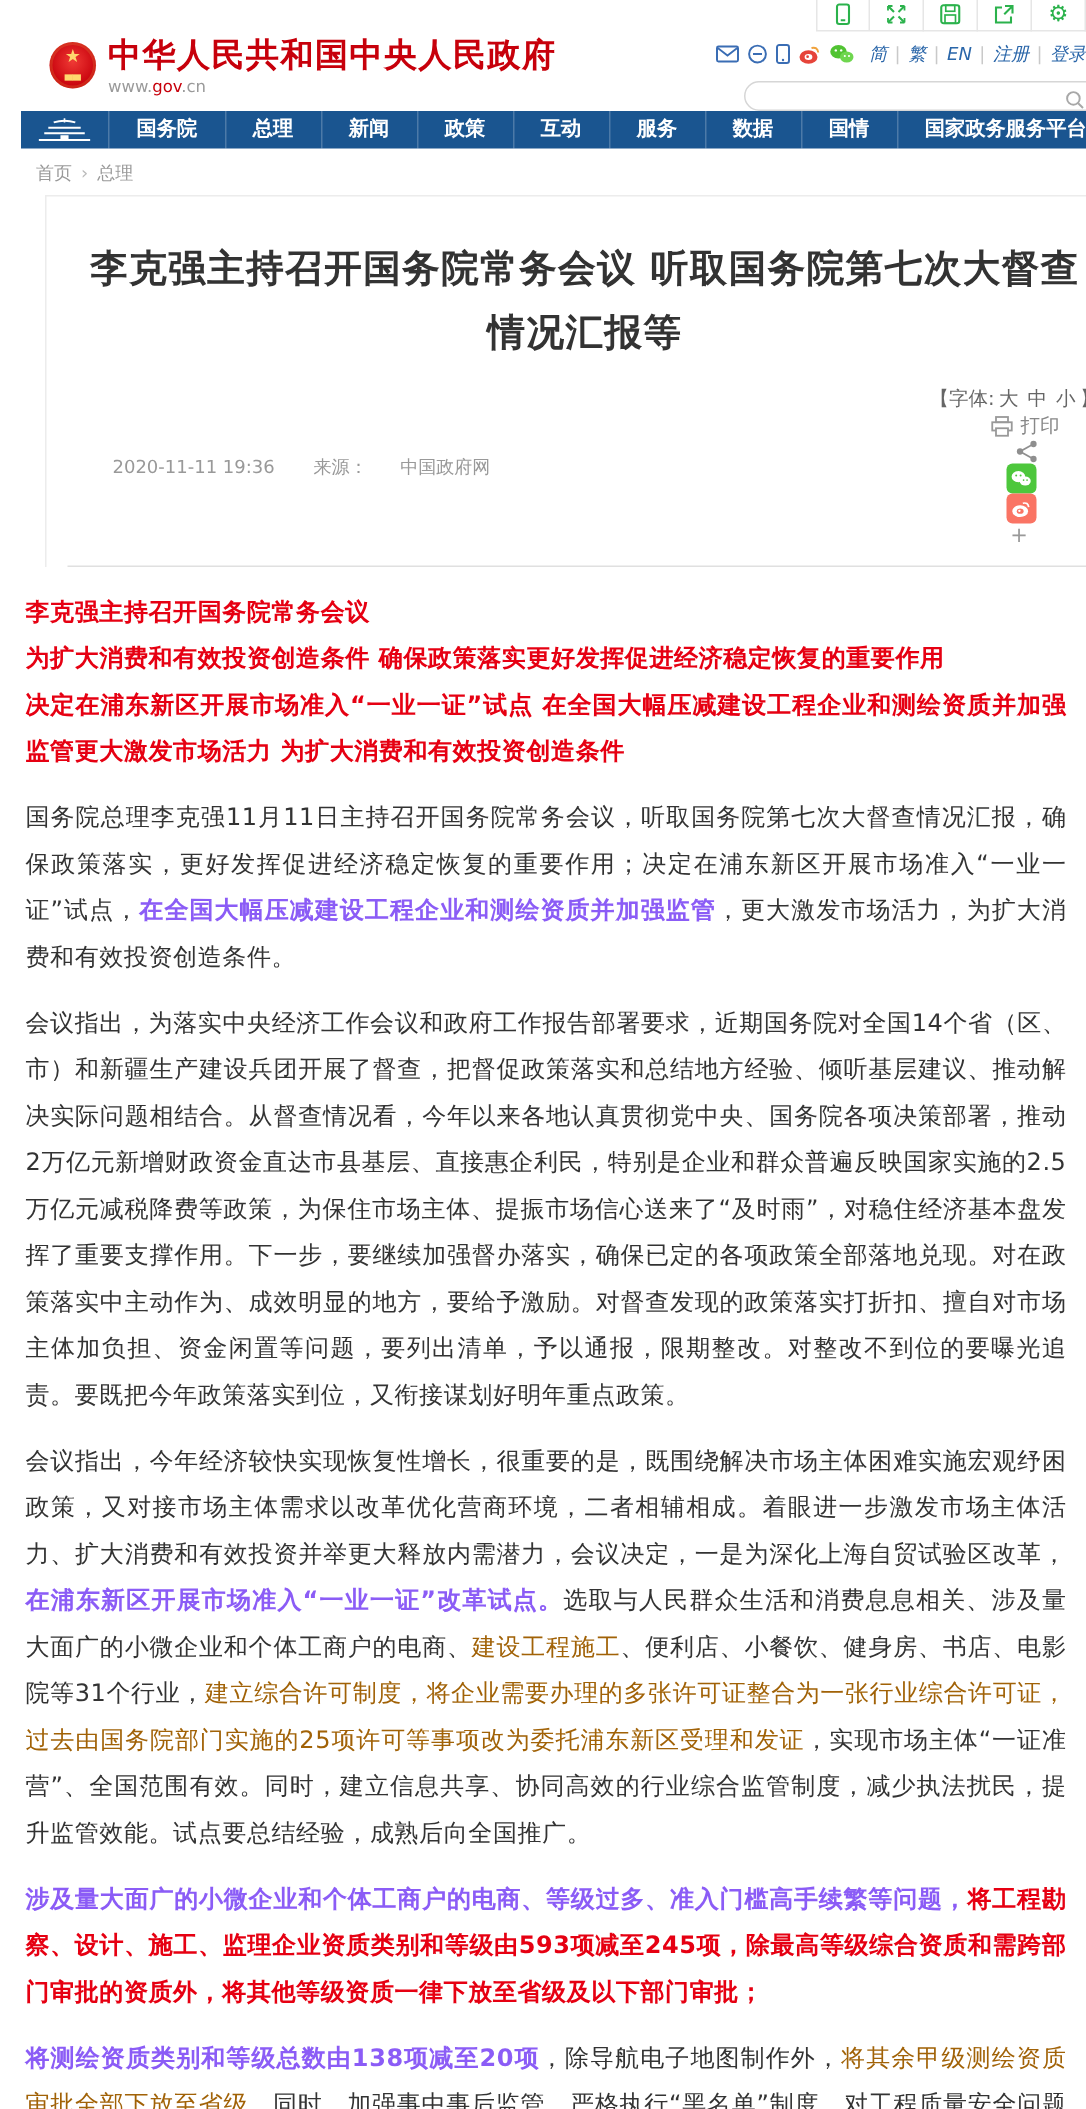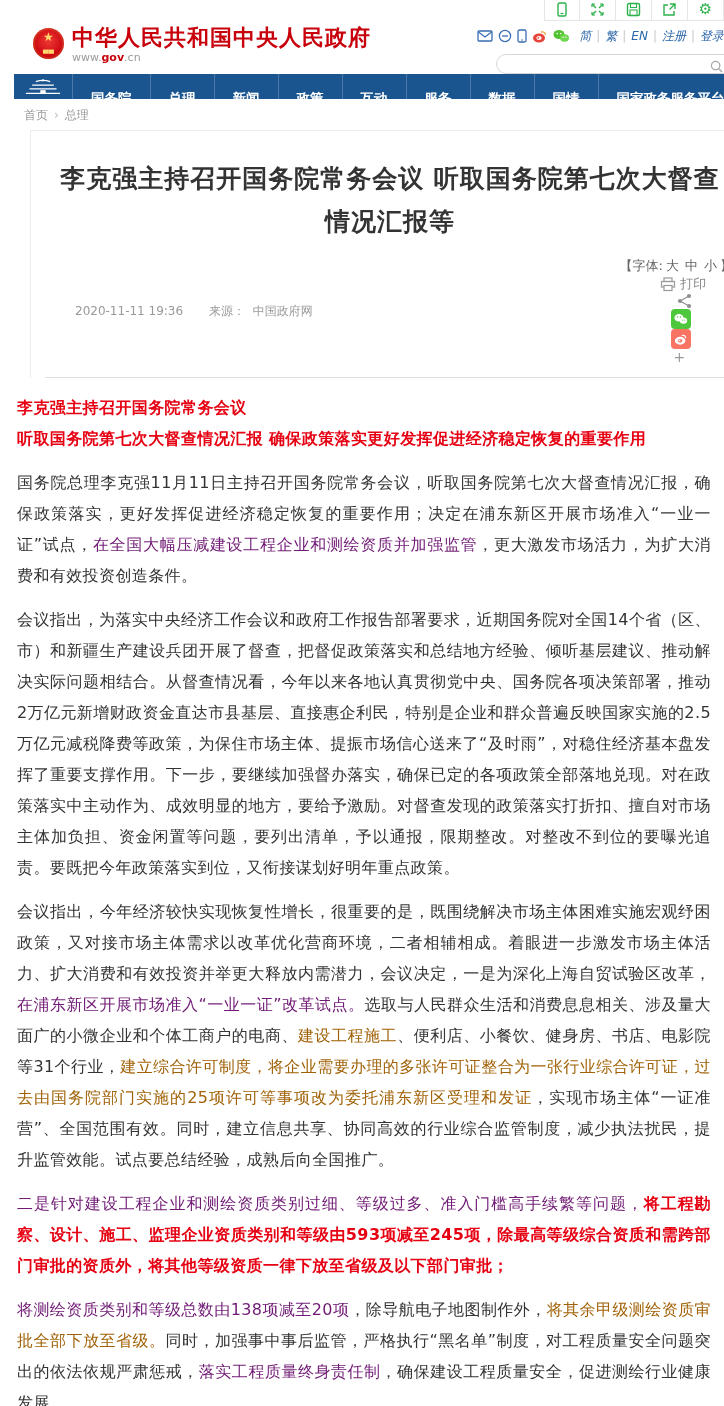--- a/index.html
+++ b/index.html
@@ -19,69 +19,69 @@
   .header{position:relative;height:52px;}
   .logo{position:absolute;left:33px;top:2px;display:flex;align-items:flex-start;text-decoration:none;cursor:pointer;}
   .emblem{width:31px;height:31px;border-radius:50%;margin-top:4px;
     background:radial-gradient(circle at 50% 42%,#ef3a35 0%,#c7000b 72%);
     position:relative;box-shadow:inset 0 0 0 2px #e8b24a33;}
   .emblem .star{position:absolute;top:3px;left:0;right:0;text-align:center;color:#ffd76e;font-size:12px;line-height:12px;}
   .emblem .gate{position:absolute;bottom:5px;left:0;right:0;text-align:center;color:#ffd76e;font-size:7px;line-height:7px;}
   .logo-text{margin-left:8px;}
   .site-title{color:#c7000b;font-weight:700;font-size:22px;line-height:27px;letter-spacing:1px;}
   .site-url{font-size:11px;color:#9a9a9a;line-height:14px;}
-  .site-url .gov{color:#c7000b;font-weight:700;}
+  .site-url .gov{color:#c7000b;font-weight:400;}
   .header-right{position:absolute;right:0;top:5px;width:228px;}
   .quick-row{display:flex;align-items:center;justify-content:flex-end;height:18px;font-style:italic;}
   .qicon{margin-right:5px;display:flex;align-items:center;cursor:pointer;}
   .lang{font-size:12px;color:#2a66a9;white-space:nowrap;margin-left:4px;}
   .lang span{cursor:pointer;}
   .lang span:not(:last-child)::after{content:"|";color:#c9c9c9;margin:0 5px;font-weight:400;}
   .search{margin-top:9px;width:246px;height:20px;border:1px solid #d6d6d6;border-radius:11px;
     position:relative;background:#fff;box-sizing:border-box;}
   .search input{position:absolute;left:10px;top:1px;width:200px;height:16px;border:none;outline:none;
     font-size:12px;background:transparent;}
   .search .mag{position:absolute;right:18px;top:3px;cursor:pointer;}
   
   .nav{margin-left:14px;width:1010px;height:25px;background:#1a5590;display:flex;align-items:stretch;
     color:#fff;font-size:13.5px;font-weight:700;}
   .nav-home{width:58px;display:flex;align-items:center;justify-content:center;cursor:pointer;}
-  .nav-item{line-height:25px;padding:12px 18px;border-left:1px solid rgba(255,255,255,.22);cursor:pointer;white-space:nowrap;}
+  .nav-item{line-height:25px;padding:0 18px;border-left:1px solid rgba(255,255,255,.22);cursor:pointer;white-space:nowrap;}
   
   .breadcrumb{margin:8px 0 6px 24px;font-size:12px;color:#999;}
   .breadcrumb .sep{margin:0 6px;color:#bbb;}
   .breadcrumb .home{cursor:pointer;}
   .breadcrumb .cur{cursor:pointer;}
   
   .title-box{margin-left:30px;width:720px;box-sizing:border-box;border:1px solid #ececec;border-bottom:none;
     padding:26px 14px 0 14px;background:#fff;}
   .article-title{font-size:25px;font-weight:700;color:#333;text-align:center;line-height:43px;
     letter-spacing:1px;padding:0 12px;}
   .meta-row{margin-top:14px;display:flex;justify-content:space-between;align-items:center;
     padding:0 2px 12px 30px;border-bottom:1px solid #e0e0e0;}
   .meta-left{font-size:12px;color:#999;}
   .meta-left .src-label{margin-left:22px;}
-  .meta-left .src{margin-left:4px;}
+  .meta-left .src{margin-left:18px;}
   .meta-right{display:flex;align-items:center;color:#777;font-size:13px;flex-direction:column;}
   .font-sizer{color:#666;}
   .font-sizer b{font-weight:400;margin:0 3px;cursor:pointer;}
   .print{display:flex;align-items:center;margin-left:14px;color:#888;cursor:pointer;}
   .print span{margin-left:4px;}
   .share-node{margin-left:16px;cursor:pointer;display:flex;align-items:center;}
   .badge{width:20px;height:20px;border-radius:4px;margin-left:9px;position:relative;cursor:pointer;}
   .badge.wechat{background:#4dc73c;}
   .badge.weibo{background:#fa7464;}
   .badge svg{position:absolute;left:3px;top:3px;}
   .plus{color:#999;font-size:14px;margin-left:6px;cursor:pointer;}
   
   .article-body{margin:14px 13px 0 17px;font-size:16px;line-height:31px;letter-spacing:.4px;text-align:justify;}
   .article-body p.para{margin:13px 0 0 0;}
   .article-body p.para:first-child{margin-top:1px;}
   .seg-normal{color:#333;}
-  .seg-bold{color:#701a75;font-weight:400;}
+  .seg-bold{color:#8b5cf6;font-weight:700;}
   .seg-red{color:#a16207;}
   .seg-redbold{color:#e60012;font-weight:700;}
 </style>
 </head>
 <body>
 
 <div class="utilbar">
   <div class="util-cell">
     <svg width="14" height="15" viewBox="0 0 14 15">
         <rect x="3" y="1" width="8" height="13" rx="1.5" fill="none" stroke="#2bb24c" stroke-width="1.4"></rect>
@@ -243,20 +243,20 @@
             <circle cx="6.4" cy="8.8" r=".9" fill="#fff"></circle>
             <path d="M9 3 Q13 2 13.5 6" fill="none" stroke="#fff" stroke-width="1.3"></path>
           </svg>
       </span>
       <span class="plus">+</span>
     </div>
   </div>
 </div>
 
 <div class="article-body">
-    <p class="para"><span class="seg-redbold">李克强主持召开国务院常务会议</span><br><span class="seg-redbold">听取国务院第七次大督查情况汇报 确保政策落实更好发挥促进经济稳定恢复的重要作用</span><br></p>
+    <p class="para"><span class="seg-redbold">李克强主持召开国务院常务会议</span><br><span class="seg-redbold">为扩大消费和有效投资创造条件 确保政策落实更好发挥促进经济稳定恢复的重要作用</span><br><span class="seg-redbold">决定在浦东新区开展市场准入“一业一证”试点 在全国大幅压减建设工程企业和测绘资质并加强监管更大激发市场活力 为扩大消费和有效投资创造条件</span></p>
     <p class="para"><span class="seg-normal">国务院总理李克强11月11日主持召开国务院常务会议，听取国务院第七次大督查情况汇报，确保政策落实，更好发挥促进经济稳定恢复的重要作用；决定在浦东新区开展市场准入“一业一证”试点，</span><span class="seg-bold">在全国大幅压减建设工程企业和测绘资质并加强监管</span><span class="seg-normal">，更大激发市场活力，为扩大消费和有效投资创造条件。</span></p>
     <p class="para"><span class="seg-normal">会议指出，为落实中央经济工作会议和政府工作报告部署要求，近期国务院对全国14个省（区、市）和新疆生产建设兵团开展了督查，把督促政策落实和总结地方经验、倾听基层建议、推动解决实际问题相结合。从督查情况看，今年以来各地认真贯彻党中央、国务院各项决策部署，推动2万亿元新增财政资金直达市县基层、直接惠企利民，特别是企业和群众普遍反映国家实施的2.5万亿元减税降费等政策，为保住市场主体、提振市场信心送来了“及时雨”，对稳住经济基本盘发挥了重要支撑作用。下一步，要继续加强督办落实，确保已定的各项政策全部落地兑现。对在政策落实中主动作为、成效明显的地方，要给予激励。对督查发现的政策落实打折扣、擅自对市场主体加负担、资金闲置等问题，要列出清单，予以通报，限期整改。对整改不到位的要曝光追责。要既把今年政策落实到位，又衔接谋划好明年重点政策。</span></p>
     <p class="para"><span class="seg-normal">会议指出，今年经济较快实现恢复性增长，很重要的是，既围绕解决市场主体困难实施宏观纾困政策，又对接市场主体需求以改革优化营商环境，二者相辅相成。着眼进一步激发市场主体活力、扩大消费和有效投资并举更大释放内需潜力，会议决定，一是为深化上海自贸试验区改革，</span><span class="seg-bold">在浦东新区开展市场准入“一业一证”改革试点。</span><span class="seg-normal">选取与人民群众生活和消费息息相关、涉及量大面广的小微企业和个体工商户的电商、</span><span class="seg-red">建设工程施工</span><span class="seg-normal">、便利店、小餐饮、健身房、书店、电影院等31个行业，</span><span class="seg-red">建立综合许可制度，将企业需要办理的多张许可证整合为一张行业综合许可证，过去由国务院部门实施的25项许可等事项改为委托浦东新区受理和发证</span><span class="seg-normal">，实现市场主体“一证准营”、全国范围有效。同时，建立信息共享、协同高效的行业综合监管制度，减少执法扰民，提升监管效能。试点要总结经验，成熟后向全国推广。</span></p>
-    <p class="para"><span class="seg-bold">二是针对建设工程企业和测绘资质类别过细、等级过多、准入门槛高手续繁等问题，</span><span class="seg-redbold">将工程勘察、设计、施工、监理企业资质类别和等级由593项减至245项，除最高等级综合资质和需跨部门审批的资质外，将其他等级资质一律下放至省级及以下部门审批；</span></p>
+    <p class="para"><span class="seg-bold">涉及量大面广的小微企业和个体工商户的电商、等级过多、准入门槛高手续繁等问题，</span><span class="seg-redbold">将工程勘察、设计、施工、监理企业资质类别和等级由593项减至245项，除最高等级综合资质和需跨部门审批的资质外，将其他等级资质一律下放至省级及以下部门审批；</span></p>
     <p class="para"><span class="seg-bold">将测绘资质类别和等级总数由138项减至20项</span><span class="seg-normal">，除导航电子地图制作外，</span><span class="seg-red">将其余甲级测绘资质审批全部下放至省级。</span><span class="seg-normal">同时，加强事中事后监管，严格执行“黑名单”制度，对工程质量安全问题突出的依法依规严肃惩戒，</span><span class="seg-bold">落实工程质量终身责任制</span><span class="seg-normal">，确保建设工程质量安全，促进测绘行业健康发展。</span></p>
     <p class="para"></p>
   </div>
 
 </body></html>

